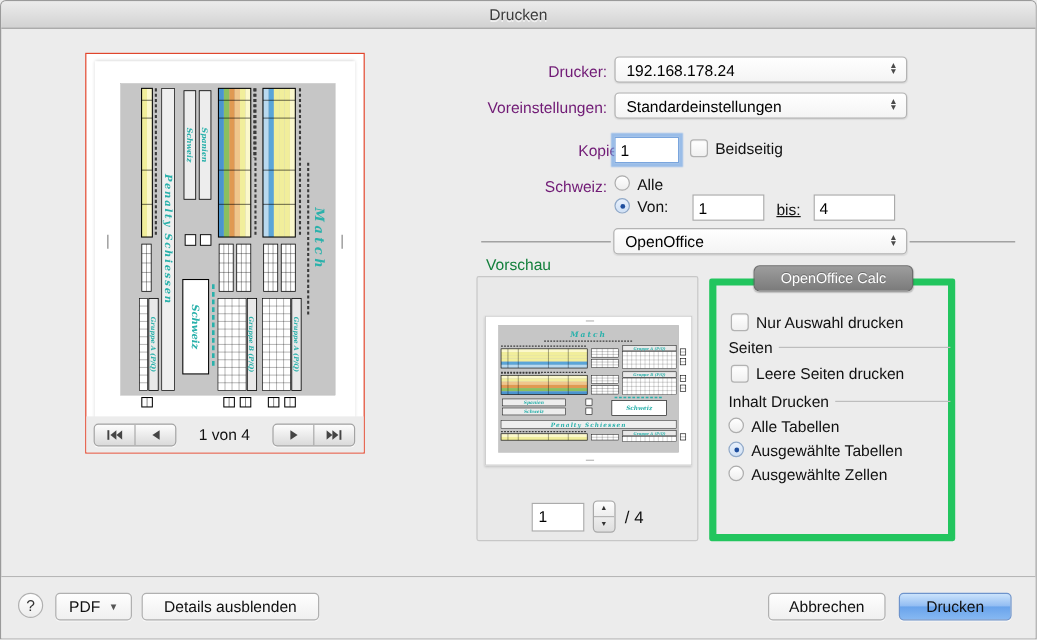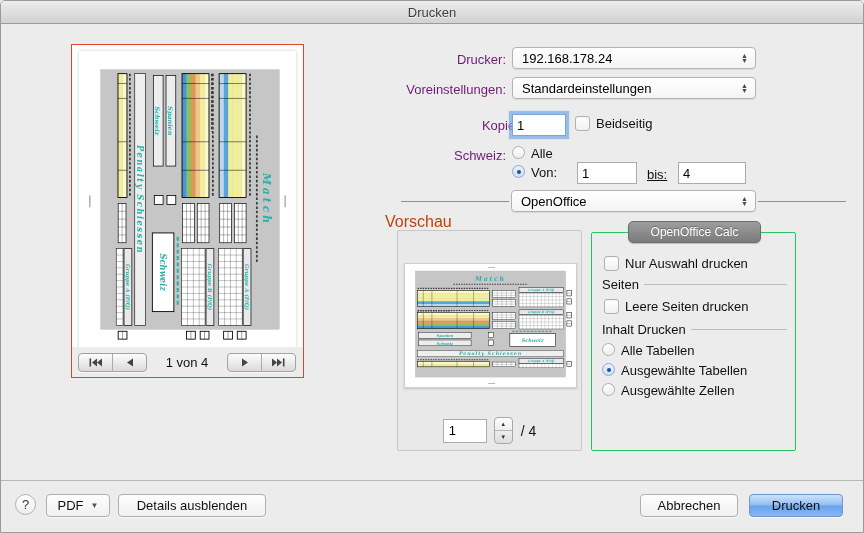--- a/index.html
+++ b/index.html
@@ -55,37 +55,37 @@
   .radio .dot{width:13px;height:13px;border:1px solid #adadad;border-radius:50%;
     background:linear-gradient(#fff,#eee);position:relative;box-sizing:border-box;}
   .radio.selected .dot{background:linear-gradient(#e9f1fc,#cfe0f5);border-color:#8fa8c8;}
   .radio.selected .dot::after{content:"";position:absolute;left:3.5px;top:3.5px;width:4px;height:4px;
     border-radius:50%;background:#1e4e9e;}
   .radio .lbl{font-size:13px;color:#111;margin-left:6px;}
 
   .hline{position:absolute;height:1px;background:#a9a9a9;}
 
   
-  .vorschau-label{position:absolute;left:384px;top:212px;font-size:16px;color:#c2410c;}
+  .vorschau-label{position:absolute;left:404px;top:212px;font-size:13px;color:#15803d;}
   .vorschau-panel{position:absolute;left:396px;top:229px;width:185px;height:221px;
     background:#e9e9e9;border:1px solid #c7c7c7;border-radius:2px;box-sizing:border-box;}
   .mini-page{position:absolute;left:6px;top:32px;width:171px;height:123px;background:#fff;
     border:1px solid #cfcfcf;box-shadow:0 1px 2px rgba(0,0,0,.18);}
   .page-row{position:absolute;left:0;right:0;top:186px;display:flex;align-items:center;justify-content:center;}
   .page-field{width:32px;height:22px;background:#fff;border:1px solid #ababab;font-size:13px;
     padding:0 5px;box-sizing:content-box;font-family:"Liberation Sans",sans-serif;}
   .stepper{width:17px;height:25px;margin-left:7px;border:1px solid #a8a8a8;border-radius:4px;
     background:linear-gradient(#fdfdfd,#dedede);display:flex;flex-direction:column;overflow:hidden;}
   .stepper span{flex:1;display:flex;align-items:center;justify-content:center;font-size:6px;color:#333;}
   .stepper span:first-child{border-bottom:1px solid #b5b5b5;}
   .page-total{font-size:14px;color:#111;margin-left:8px;}
 
   
   .calc-group{position:absolute;left:590px;top:231px;width:205px;height:219px;
-    border:1px solid #22c55e;border-radius:2px;box-sizing:border-box;}
+    border:6px solid #22c55e;border-radius:2px;box-sizing:border-box;}
   .calc-tab{position:absolute;left:627px;top:220px;width:131px;height:20px;
     background:linear-gradient(#9d9d9d,#7b7b7b);border:1px solid #6d6d6d;border-radius:5px;
     display:flex;align-items:center;justify-content:center;box-shadow:0 1px 1px rgba(0,0,0,.2);}
   .calc-tab span{color:#fff;font-size:12px;text-shadow:0 -1px 0 rgba(0,0,0,.3);}
   .sec-head{position:absolute;display:flex;align-items:center;}
   .sec-head .t{font-size:13px;color:#111;}
   .sec-head .ln{height:1px;background:#bdbdbd;margin-left:5px;}
 
   
   .footer-sep{position:absolute;left:0;right:0;top:479px;height:1px;background:#b6b6b6;}

